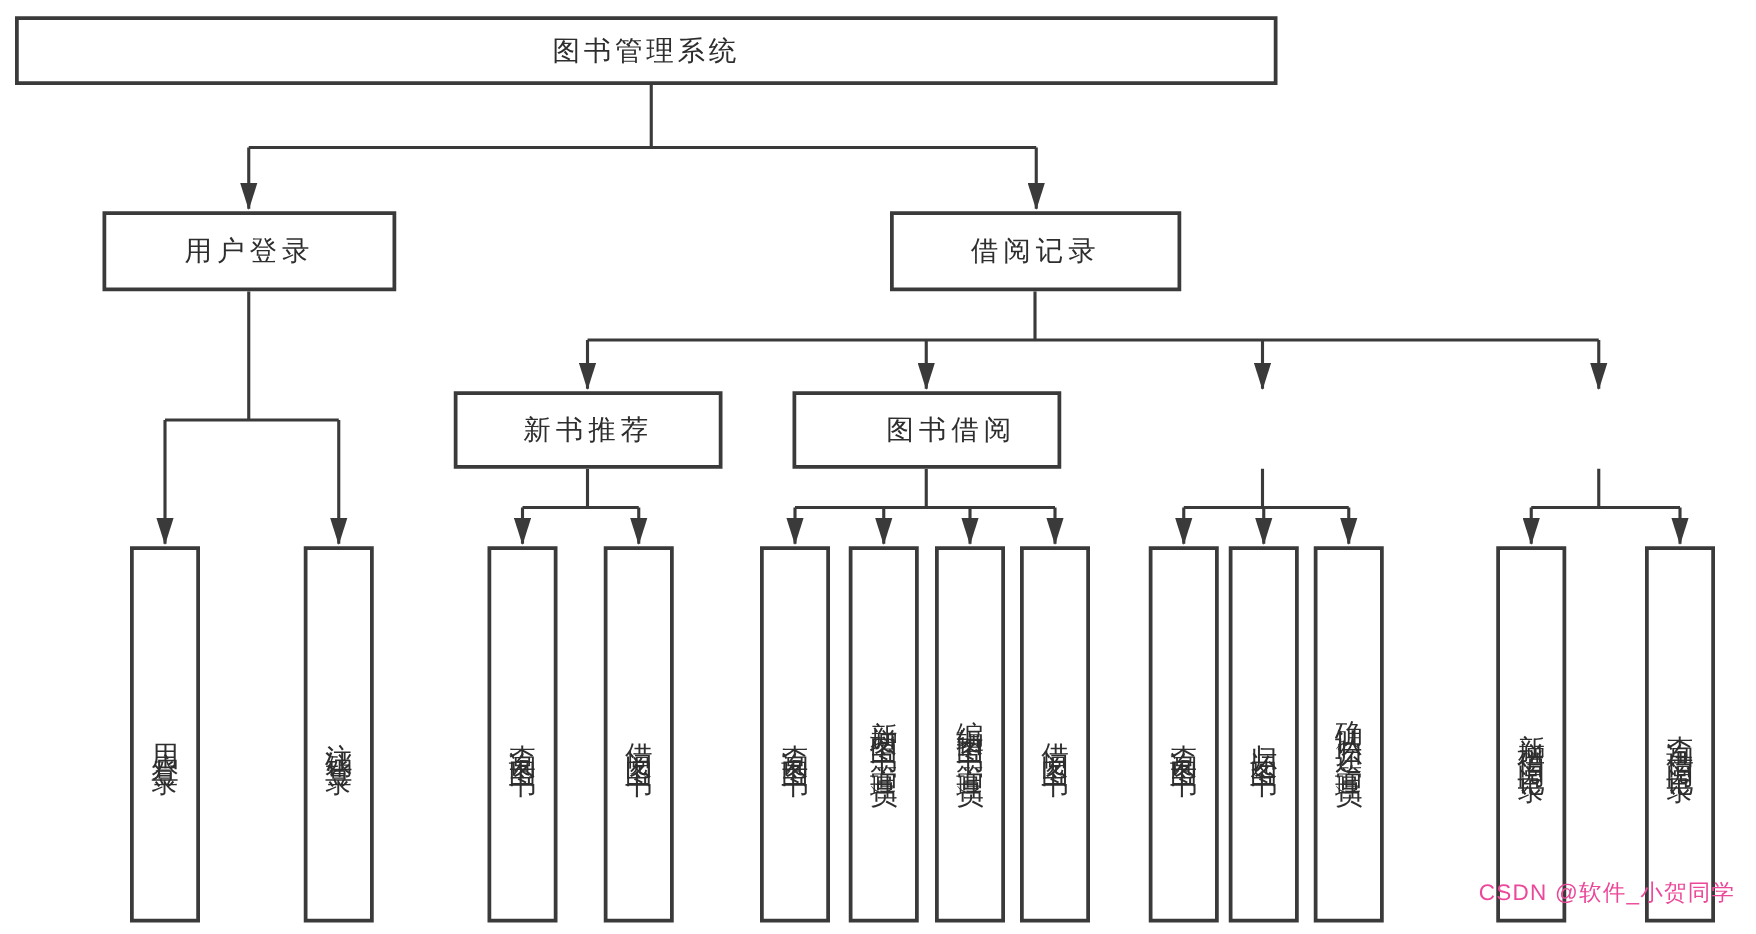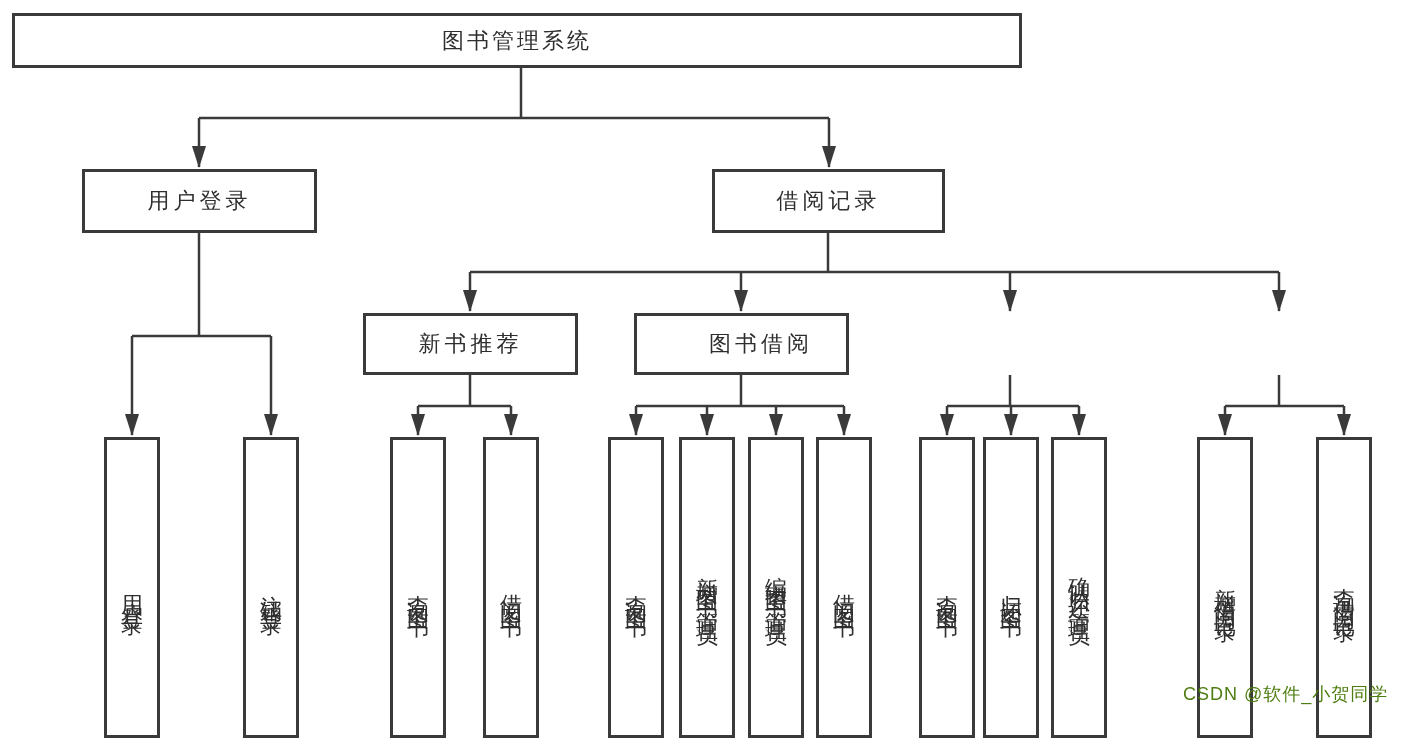--- a/index.html
+++ b/index.html
@@ -52,24 +52,24 @@
     writing-mode: vertical-rl;
     text-orientation: mixed;
     font-size: 22px;
     letter-spacing: 7px;
     line-height: 1;
     padding-top: 6px;
   }
   .watermark {
     position: absolute;
     left: 1183px;
-    top: 682px;
+    top: 702px;
     font-size: 18px;
     letter-spacing: 1px;
-    color: #4d7c0f;
+    color: #ec4899;
     white-space: nowrap;
     z-index: 3;
   }
 </style>
 </head>
 <body>
 
 <div class="stage">
 
   <svg class="wires" width="1405" height="747" viewBox="0 0 1405 747" xmlns="http://www.w3.org/2000/svg">

